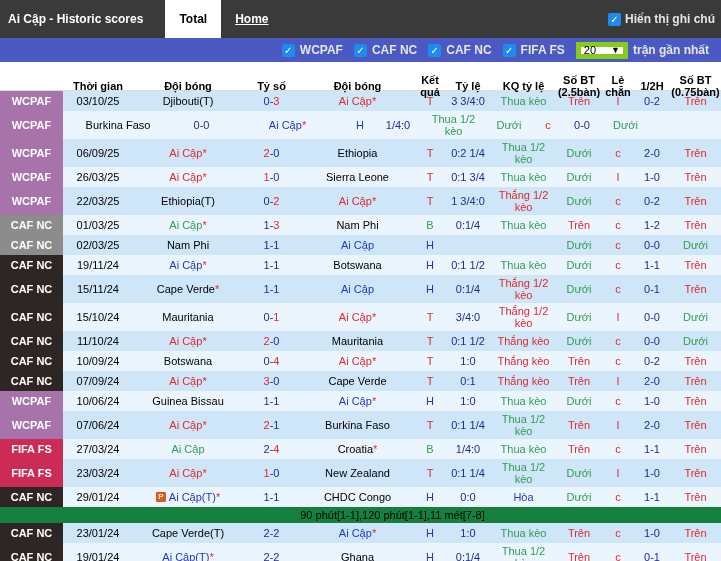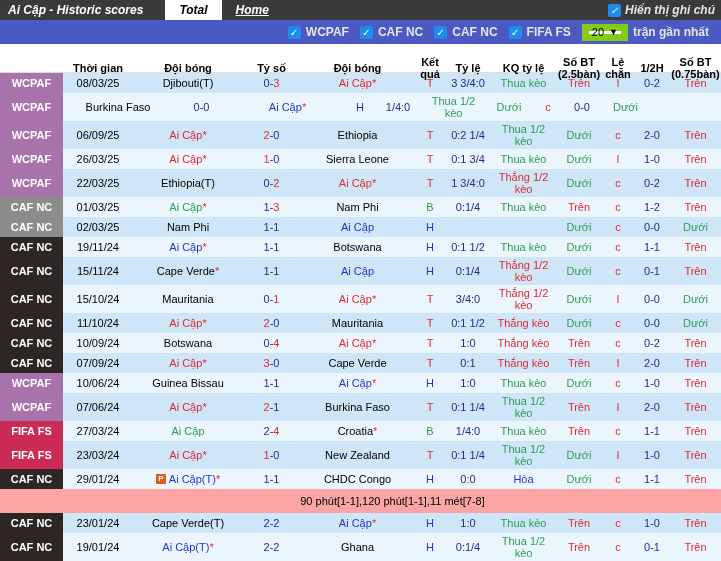--- a/index.html
+++ b/index.html
@@ -1,34 +1,34 @@
 <!DOCTYPE html>
 <html><head>
 <meta charset="utf-8">
 <style>
   * { box-sizing: border-box; margin: 0; padding: 0; }
   body { font-family: "Liberation Sans", sans-serif; background: #fff; }
   .app { width: 721px; height: 561px; overflow: hidden; background: #fff; position: relative; }
 
   
-  .topbar { height: 20px; background: #3a3a3a; display: flex; align-items: stretch; font-style: italic; }
+  .topbar { height: 38px; background: #3a3a3a; display: flex; align-items: stretch; }
   .title { color: #fff; font-weight: bold; font-size: 12px; padding: 0 22px 0 8px; display: flex; align-items: center; }
   .tab { font-size: 12px; font-weight: bold; display: flex; align-items: center; padding: 0 14px; cursor: pointer; text-align: right; }
   .tab-active { background: #fff; color: #000; }
   .tab-link { color: #fff; text-decoration: underline; }
   .spacer { flex: 1; }
   .bar-label { color: #e5e5e5; font-weight: bold; font-size: 12px; }
   .cb { display: inline-block; width: 13px; height: 13px; background: #1f8ceb; border-radius: 2px; color: #fff; font-size: 10px; line-height: 13px; text-align: center; cursor: pointer; flex: none; }
   .topbar .cb { align-self: center; margin-right: 4px; }
   .topbar .bar-label { align-self: center; margin-right: 6px; }
 
   
   .filterbar { height: 24px; background: #4a5ac2; display: flex; align-items: center; justify-content: flex-end; gap: 5px; padding-right: 6px; }
   .filterbar .bar-label { margin-right: 6px; }
-  .select { background: #fff; border: 7px solid #84cc16; height: 17px; display: flex; align-items: center; padding: 0 3px; font-size: 11px; gap: 5px; cursor: pointer; }
+  .select { background: #fff; border: 5px solid #84cc16; height: 17px; display: flex; align-items: center; padding: 0 3px; font-size: 11px; gap: 15px; cursor: pointer; }
   .select .arrow { font-size: 9px; }
 
   
   .thead { height: 29px; display: flex; background: #fff; border-bottom: 1px solid #ddd; }
   .hcell { font-size: 11px; font-weight: bold; line-height: 12px; display: flex; align-items: center; justify-content: center; text-align: center; color: #000; margin-top: 20px; }
   .trow { display: flex; min-height: 20px; }
   .bg-dark  { background: #cfe5f8; }
   .bg-light { background: #ebf5fd; }
   .cell { font-size: 11px; line-height: 12px; padding: 2px 1px; display: flex; align-items: center; justify-content: center; text-align: center; flex-wrap: wrap; color: #000; }
   .col-league { width: 63px; color: #fff; font-weight: bold; }
@@ -48,21 +48,21 @@
   .lg-gray    { background: #8c8c8c; }
   .lg-black   { background: #2d2624; }
   .lg-crimson { background: #cc2b56; }
 
   .c-red   { color: #e02a2a; }
   .c-green { color: #2e9e50; }
   .c-blue  { color: #2336cb; }
   .c-navy  { color: #1f2d94; }
   .c-black { color: #000; }
 
-  .note-row { height: 24px; background: #fca5a5; display: flex; align-items: center; justify-content: center; font-size: 11px; color: #000; padding-left: 64px; }
+  .note-row { height: 16px; background: #15803d; display: flex; align-items: center; justify-content: center; font-size: 11px; color: #000; padding-left: 64px; }
   .pen-icon { display: inline-block; width: 10px; height: 10px; background: #e2571b; color: #fff; font-size: 8px; font-weight: bold; line-height: 10px; text-align: center; margin-right: 3px; border-radius: 1px; }
 </style>
 </head>
 <body>
 
 <div class="app">
 
   <div class="topbar">
     <div class="title">Ai Cập - Historic scores</div>
     <div class="tab tab-active">Total</div>
@@ -99,21 +99,21 @@
     <div class="hcell col-kq">KQ tỷ lệ</div>
     <div class="hcell col-ou25">Số BT (2.5bàn)</div>
     <div class="hcell col-oe">Lẻ chẵn</div>
     <div class="hcell col-ht">1/2H</div>
     <div class="hcell col-ou075">Số BT (0.75bàn)</div>
   </div>
 
   <div id="tbody">
       <div class="trow bg-dark">
         <div class="cell col-league lg-purple">WCPAF</div>
-        <div class="cell col-date">08/03/25</div>
+        <div class="cell col-date">03/10/25</div>
         <div class="cell col-home">
           <span class="c-black">Djibouti(T)</span>
         </div>
         <div class="cell col-score">
           <span class="c-navy">0</span>
           <span class="c-navy">-</span>
           <span class="c-red">3</span>
         </div>
         <div class="cell col-away">
           <span class="c-red">Ai Cập</span>

